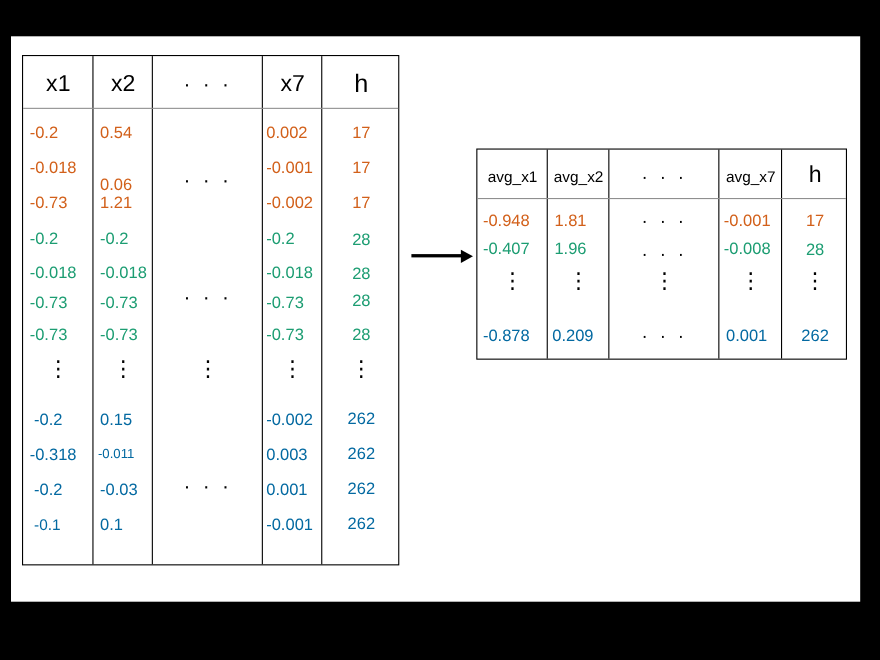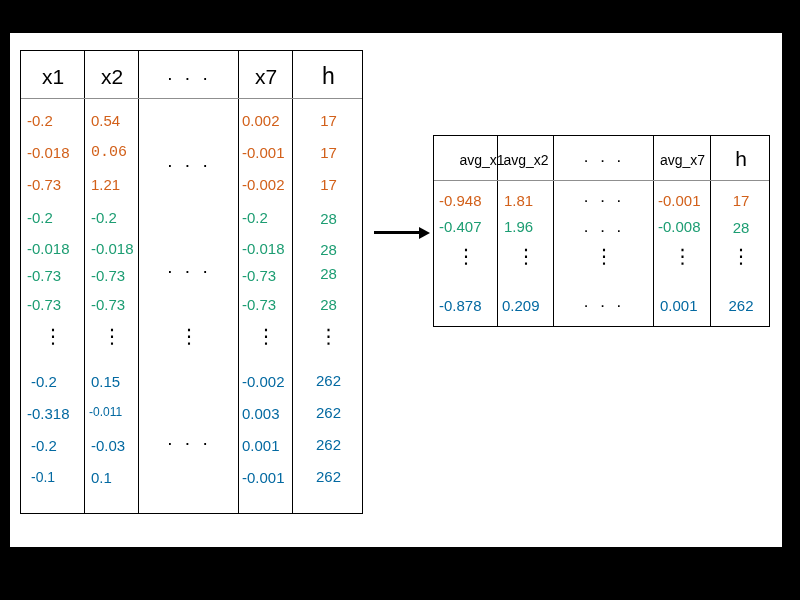--- a/index.html
+++ b/index.html
@@ -121,21 +121,21 @@
       <div class="cell ctr c-black hdots" style="left:118px; top:17px; width:100px; font-size:19px;">· · ·</div>
       <div class="cell ctr c-black" style="left:218px; top:15px; width:54px;  font-size:21px;">x7</div>
       <div class="cell ctr c-black" style="left:272px; top:14px; width:71px;  font-size:23px;">h</div>
 
       <div class="cell left c-orange" style="left:6px;   top:62px;  font-size:15px;">-0.2</div>
       <div class="cell left c-orange" style="left:70px;  top:62px;  font-size:15px;">0.54</div>
       <div class="cell left c-orange" style="left:221px; top:62px;  font-size:15px;">0.002</div>
       <div class="cell ctr  c-orange" style="left:272px; top:62px; width:71px; font-size:15px;">17</div>
 
       <div class="cell left c-orange" style="left:6px;   top:94px;  font-size:15px;">-0.018</div>
-      <div class="cell left c-orange" style="left:70px;  top:94px;  font-size:15px;font-family:Liberation Mono, monospace;">0.06</div>
+      <div class="cell left c-orange" style="left:70px;  top:110px;  font-size:15px;">0.06</div>
       <div class="cell left c-orange" style="left:221px; top:94px;  font-size:15px;">-0.001</div>
       <div class="cell ctr  c-orange" style="left:272px; top:94px; width:71px; font-size:15px;">17</div>
 
       <div class="cell left c-orange" style="left:6px;   top:126px; font-size:15px;">-0.73</div>
       <div class="cell left c-orange" style="left:70px;  top:126px; font-size:15px;">1.21</div>
       <div class="cell left c-orange" style="left:221px; top:126px; font-size:15px;">-0.002</div>
       <div class="cell ctr  c-orange" style="left:272px; top:126px; width:71px; font-size:15px;">17</div>
 
       <div class="cell left c-green" style="left:6px;   top:159px; font-size:15px;">-0.2</div>
       <div class="cell left c-green" style="left:70px;  top:159px; font-size:15px;">-0.2</div>
@@ -195,21 +195,21 @@
     <div class="grid" id="right-grid" style="left:423px; top:102px; width:337px; height:192px;">
 
       <div class="col" style="left:0px;   width:64px;"></div>
       <div class="col" style="left:64px;  width:56px;"></div>
       <div class="col" style="left:120px; width:100px;"></div>
       <div class="col" style="left:220px; width:57px;"></div>
       <div class="col last" style="left:277px; width:60px;"></div>
 
       <div class="hdr-rule" style="top:44px;"></div>
 
-      <div class="cell ctr c-black" style="left:16px;   top:17px; width:64px; font-size:14px;">avg_x1</div>
+      <div class="cell ctr c-black" style="left:0px;   top:17px; width:64px; font-size:14px;">avg_x1</div>
       <div class="cell ctr c-black" style="left:64px;  top:17px; width:56px; font-size:14px;">avg_x2</div>
       <div class="cell ctr c-black hdots" style="left:120px; top:16px; width:100px; font-size:17px;">· · ·</div>
       <div class="cell ctr c-black" style="left:220px; top:17px; width:57px; font-size:14px;">avg_x7</div>
       <div class="cell ctr c-black" style="left:277px; top:12px; width:60px; font-size:21px;">h</div>
 
       <div class="cell left c-orange" style="left:5px;   top:57px; font-size:15px;">-0.948</div>
       <div class="cell left c-orange" style="left:70px;  top:57px; font-size:15px;">1.81</div>
       <div class="cell ctr  hdots" style="left:120px; top:56px; width:100px; font-size:17px;">· · ·</div>
       <div class="cell left c-orange" style="left:224px; top:57px; font-size:15px;">-0.001</div>
       <div class="cell ctr  c-orange" style="left:277px; top:57px; width:60px; font-size:15px;">17</div>

